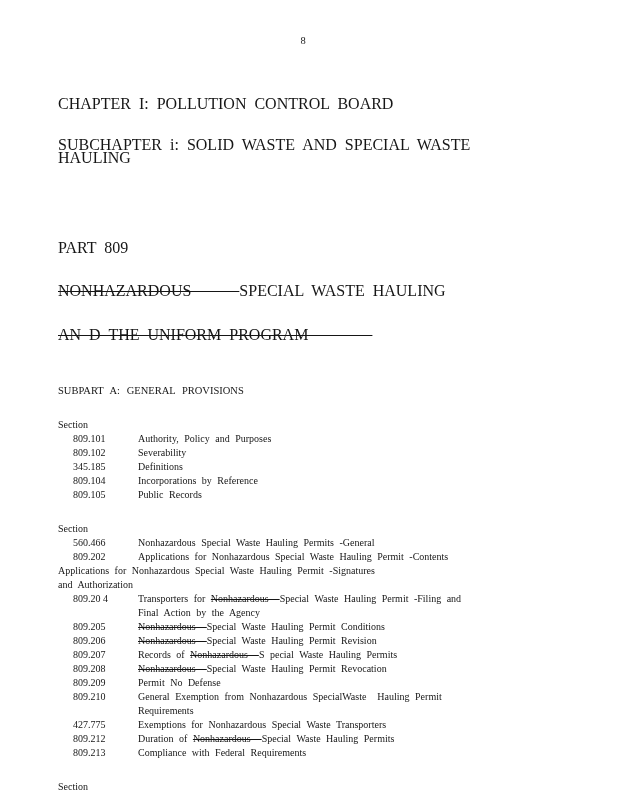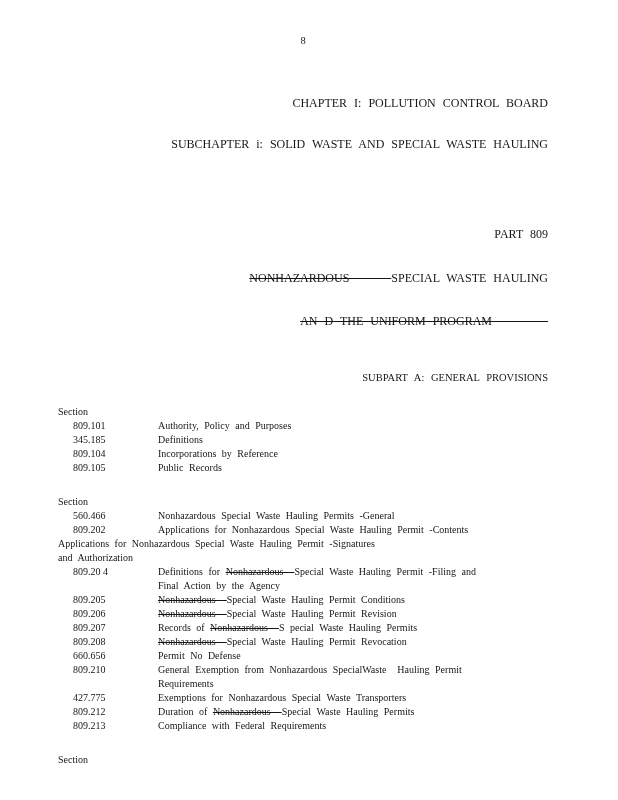--- a/index.html
+++ b/index.html
@@ -18,47 +18,46 @@
     padding-top: 34px;
     width: 490px;
     margin-left: 58px;
   }
   .pagenum {
     text-align: center;
     font-size: 10.5px;
     line-height: 14px;
   }
   .center-block {
-    text-align: right;
-    font-size: 12px;
+    text-align: left;
+    font-size: 16px;
     line-height: 13.5px;
     word-spacing: 4px;
     white-space: pre-wrap;
   }
   .doc-header { margin-top: 22px; }
   .part-block { margin-top: 20px; line-height: 14.5px; }
   .subpart-heading {
-    text-align: right;
+    text-align: left;
     font-size: 10.5px;
     line-height: 14px;
     word-spacing: 4px;
     white-space: pre-wrap;
     margin-top: 13px;
     margin-bottom: 13px;
   }
   .section-label {
     font-size: 10px;
     line-height: 14px;
     margin-top: 20px;
   }
   .toc-row {
     display: flex;
     font-size: 10px;
     line-height: 14px;
-    gap: 20px;
   }
   .toc-num {
     flex: 0 0 80px;
     padding-left: 15px;
     box-sizing: border-box;
     white-space: pre;
   }
   .toc-title {
     flex: 1;
     white-space: pre-wrap;
@@ -90,20 +89,24 @@
 
   <div>
     <div class="subpart-heading"><span>SUBPART A: GENERAL PROVISIONS</span></div>
     <div class="section-label">Section</div>
     <div class="rows-container">
         <div class="toc-row">
           <span class="toc-num">809.101</span>
           <span class="toc-title"><span>Authority, Policy and Purposes</span></span>
         </div>
         <div class="toc-row">
+          <span class="toc-num">809.102</span>
+          <span class="toc-title"><span>Severability</span></span>
+        </div>
+        <div class="toc-row">
           <span class="toc-num">345.185</span>
           <span class="toc-title"><span>Definitions</span></span>
         </div>
         <div class="toc-row">
           <span class="toc-num">809.104</span>
           <span class="toc-title"><span>Incorporations by Reference</span></span>
         </div>
         <div class="toc-row">
           <span class="toc-num">809.105</span>
           <span class="toc-title"><span>Public Records</span></span>
@@ -121,41 +124,41 @@
         <div class="toc-row">
           <span class="toc-num">809.202</span>
           <span class="toc-title"><span>Applications for Nonhazardous Special Waste Hauling Permit -Contents</span></span>
         </div>
         <div class="toc-row">
           <span class="toc-title"><span>Applications for Nonhazardous Special Waste Hauling Permit -Signatures
 and Authorization</span></span>
         </div>
         <div class="toc-row">
           <span class="toc-num">809.20 4</span>
-          <span class="toc-title"><span>Definitions for </span><span class="struck">Nonhazardous&nbsp;&nbsp;</span><span>Special Waste Hauling Permit -Filing and
+          <span class="toc-title"><span>Transporters for </span><span class="struck">Nonhazardous&nbsp;&nbsp;</span><span>Special Waste Hauling Permit -Filing and
 Final Action by the Agency</span></span>
         </div>
         <div class="toc-row">
           <span class="toc-num">809.205</span>
           <span class="toc-title"><span class="struck">Nonhazardous&nbsp;&nbsp;</span><span>Special Waste Hauling Permit Conditions</span></span>
         </div>
         <div class="toc-row">
           <span class="toc-num">809.206</span>
           <span class="toc-title"><span class="struck">Nonhazardous&nbsp;&nbsp;</span><span>Special Waste Hauling Permit Revision</span></span>
         </div>
         <div class="toc-row">
           <span class="toc-num">809.207</span>
           <span class="toc-title"><span>Records of </span><span class="struck">Nonhazardous&nbsp;&nbsp;</span><span>S pecial Waste Hauling Permits</span></span>
         </div>
         <div class="toc-row">
           <span class="toc-num">809.208</span>
           <span class="toc-title"><span class="struck">Nonhazardous&nbsp;&nbsp;</span><span>Special Waste Hauling Permit Revocation</span></span>
         </div>
         <div class="toc-row">
-          <span class="toc-num">660.656</span>
+          <span class="toc-num">809.209</span>
           <span class="toc-title"><span>Permit No Defense</span></span>
         </div>
         <div class="toc-row">
           <span class="toc-num">809.210</span>
           <span class="toc-title"><span>General Exemption from Nonhazardous SpecialWaste  Hauling Permit
 Requirements</span></span>
         </div>
         <div class="toc-row">
           <span class="toc-num">427.775</span>
           <span class="toc-title"><span>Exemptions for Nonhazardous Special Waste Transporters</span></span>

